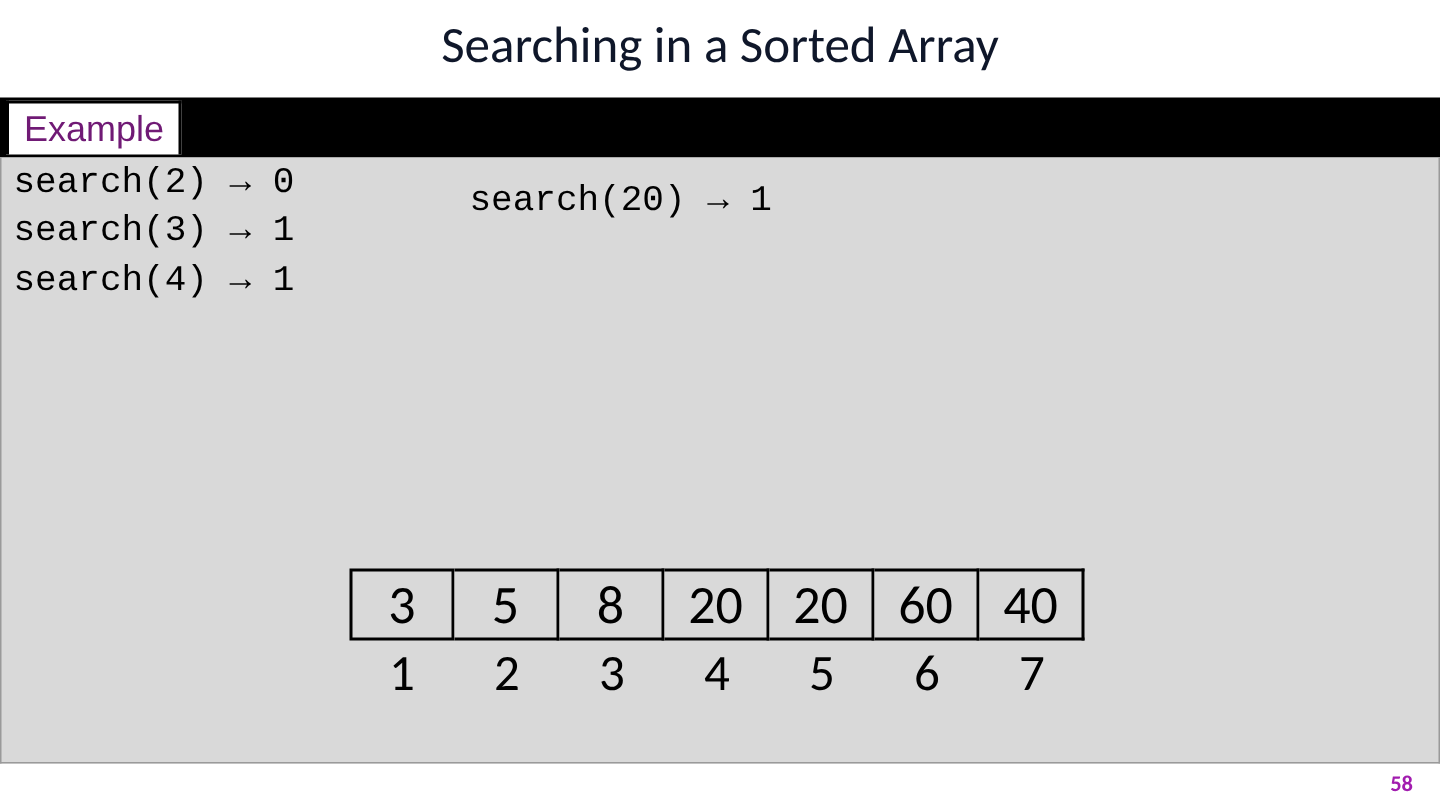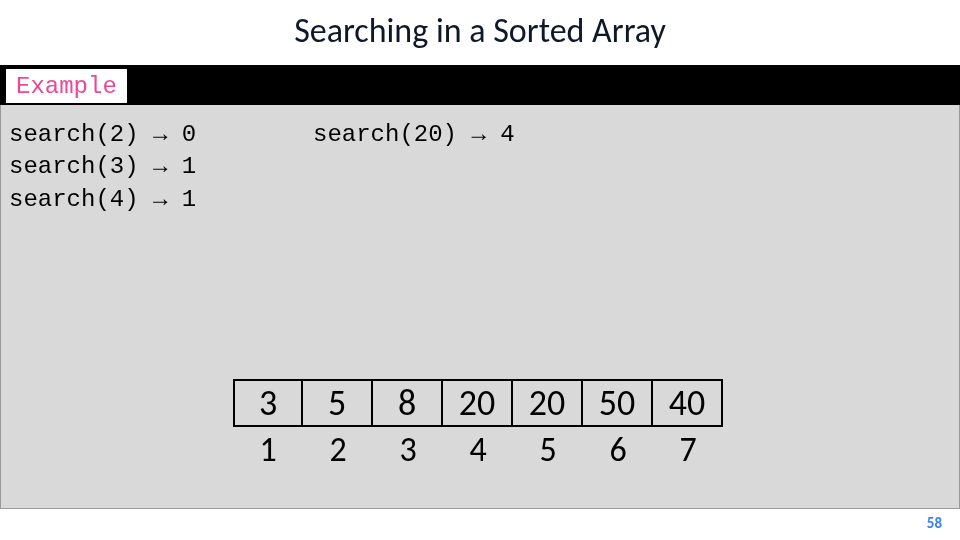--- a/index.html
+++ b/index.html
@@ -18,22 +18,22 @@
   }
   .example-bar {
     background: #000;
     color: #fff;
     height: 40px;
     display: flex;
     align-items: center;
   }
   .example-label {
     background: #fff;
-    color: #ec4899;
-    font-family: Liberation Mono, monospace;
+    color: #701a75;
+    font-family: Liberation Sans, sans-serif;
     font-size: 24px;
     padding: 0 10px;
     height: 36px;
     line-height: 36px;
     margin: 2px 0 2px 4px;
     border: 2px solid #000;
     border-bottom: none;
   }
   .content-area {
     background: #d9d9d9;
@@ -43,21 +43,21 @@
     position: relative;
   }
   .mono {
     font-family: Consolas, "Courier New", monospace;
     font-size: 24px;
     color: #000;
     line-height: 1.35;
   }
   .left-calls {
     position: absolute;
-    top: 14px;
+    top: 2px;
     left: 8px;
   }
   .right-calls {
     position: absolute;
     top: 14px;
     left: 312px;
   }
   .array-wrap {
     position: absolute;
     top: 274px;
@@ -90,48 +90,48 @@
     justify-content: center;
     font-size: 34px;
     color: #000;
   }
   .page-number {
     position: absolute;
     right: 18px;
     bottom: 8px;
     font-size: 15px;
     font-weight: bold;
-    color: #3b82f6;
+    color: #a21caf;
   }
 </style>
 </head>
 <body>
 
 <div class="slide-title">Searching in a Sorted Array</div>
 
 <div class="example-bar">
   <div class="example-label">Example</div>
 </div>
 
 <div class="content-area">
 
   <pre class="mono left-calls">search(2) → 0
 search(3) → 1
 search(4) → 1</pre>
 
-  <pre class="mono right-calls">search(20) → 4</pre>
+  <pre class="mono right-calls">search(20) → 1</pre>
 
   <div class="array-wrap">
     <div class="array-row">
       <div class="array-cell">3</div>
       <div class="array-cell">5</div>
       <div class="array-cell">8</div>
       <div class="array-cell">20</div>
       <div class="array-cell">20</div>
-      <div class="array-cell">50</div>
+      <div class="array-cell">60</div>
       <div class="array-cell">40</div>
     </div>
     <div class="index-row">
       <div class="index-cell">1</div>
       <div class="index-cell">2</div>
       <div class="index-cell">3</div>
       <div class="index-cell">4</div>
       <div class="index-cell">5</div>
       <div class="index-cell">6</div>
       <div class="index-cell">7</div>

